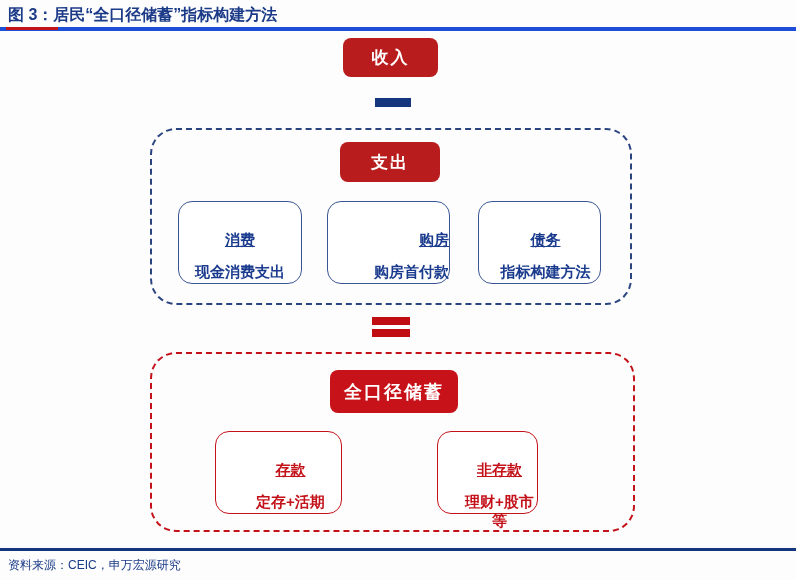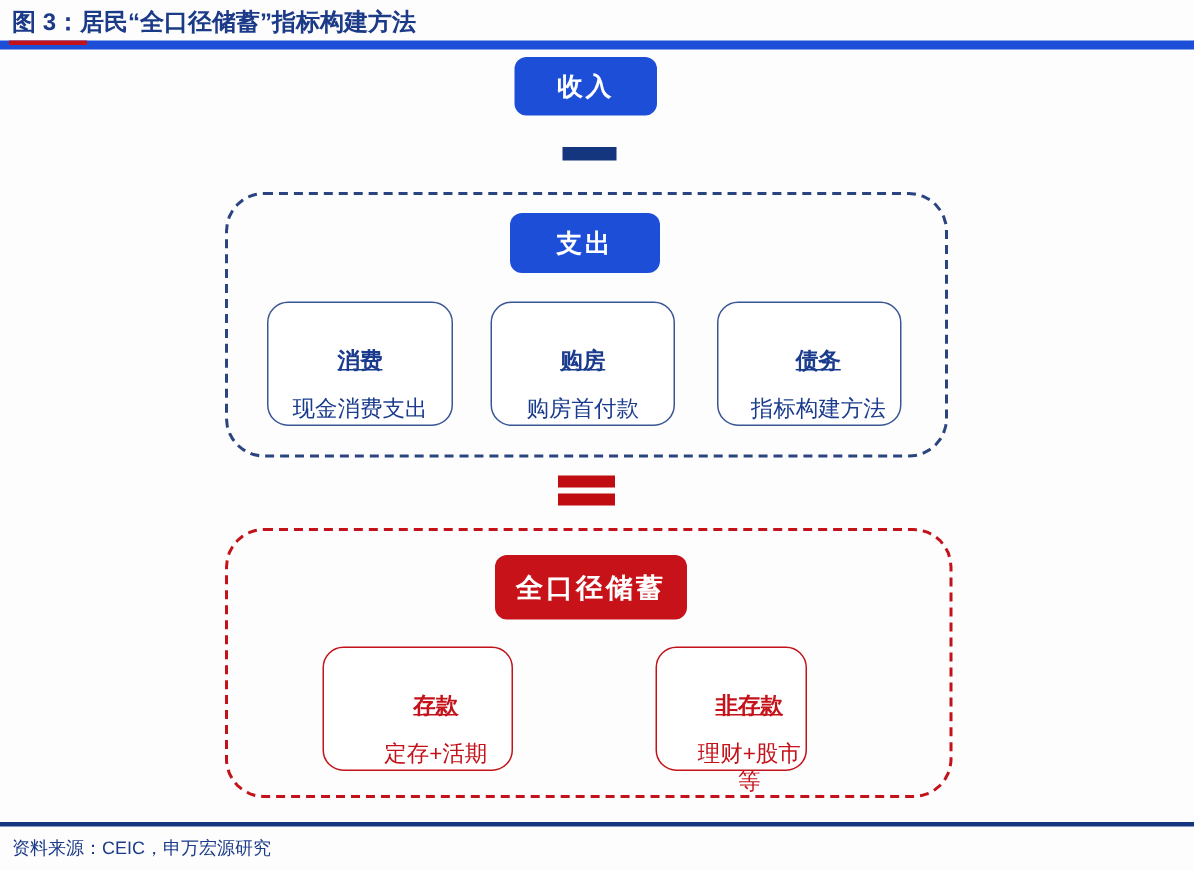--- a/index.html
+++ b/index.html
@@ -15,21 +15,21 @@
     background: #fdfdfd;
     overflow: hidden;
   }
 
   
   .header {
     position: absolute;
     left: 0; top: 0;
     width: 796px;
     height: 27px;
-    border-bottom: 6px solid #1d4ed8;
+    border-bottom: 4px solid #1d4ed8;
   }
   .header .title {
     position: absolute;
     left: 8px; top: 5px;
     font-size: 16px;
     font-weight: bold;
     color: #1B3A87;
     white-space: nowrap;
   }
   .header .red-accent {
@@ -47,21 +47,21 @@
     position: absolute;
     border-radius: 8px;
     color: #ffffff;
     font-weight: bold;
     font-size: 17px;
     display: flex;
     align-items: center;
     justify-content: center;
     letter-spacing: 2px;
   }
-  .node.navy { background: #1d4ed8; }
+  .node.navy { background: #b91c1c; }
   .node.red  { background: #C8121A; text-align: right; }
 
   
   .minus-op {
     position: absolute;
     left: 375px; top: 98px;
     width: 36px; height: 9px;
     background: #14367E;
   }
   .equals-op {
@@ -105,21 +105,21 @@
   .card.red-card  { border: 1.5px solid #C3121A; color: #C3121A; padding-left: 24px; }
   .card .card-title {
     margin-top: 29px;
     font-size: 15px;
     font-weight: bold;
     text-decoration: underline;
   }
   .card .card-desc {
     margin-top: 13px;
     font-size: 15px;
-    font-weight: normal;
+    font-weight: bold;
   }
 
   
   .footer-rule {
     position: absolute;
     left: 0; top: 548px;
     width: 796px; height: 3px;
     background: #14367E;
   }
   .footer-source {
@@ -150,21 +150,21 @@
 
   <div class="node navy" style="left:340px; top:142px; width:100px; height:40px;">
     <span>支出</span>
   </div>
 
   <div class="card blue-card" style="left:178px; top:201px; width:124px;">
     <div class="card-title">消费</div>
     <div class="card-desc">现金消费支出</div>
   </div>
 
-  <div class="card blue-card" style="left:327px; top:201px; width:123px;">
+  <div class="card blue-card" style="left:327px; top:201px; width:123px;text-align:right;">
     <div class="card-title">购房</div>
     <div class="card-desc">购房首付款</div>
   </div>
 
   <div class="card blue-card" style="left:478px; top:201px; width:123px;padding-left:12px;">
     <div class="card-title">债务</div>
     <div class="card-desc">指标构建方法</div>
   </div>
 
   <div class="equals-op">

